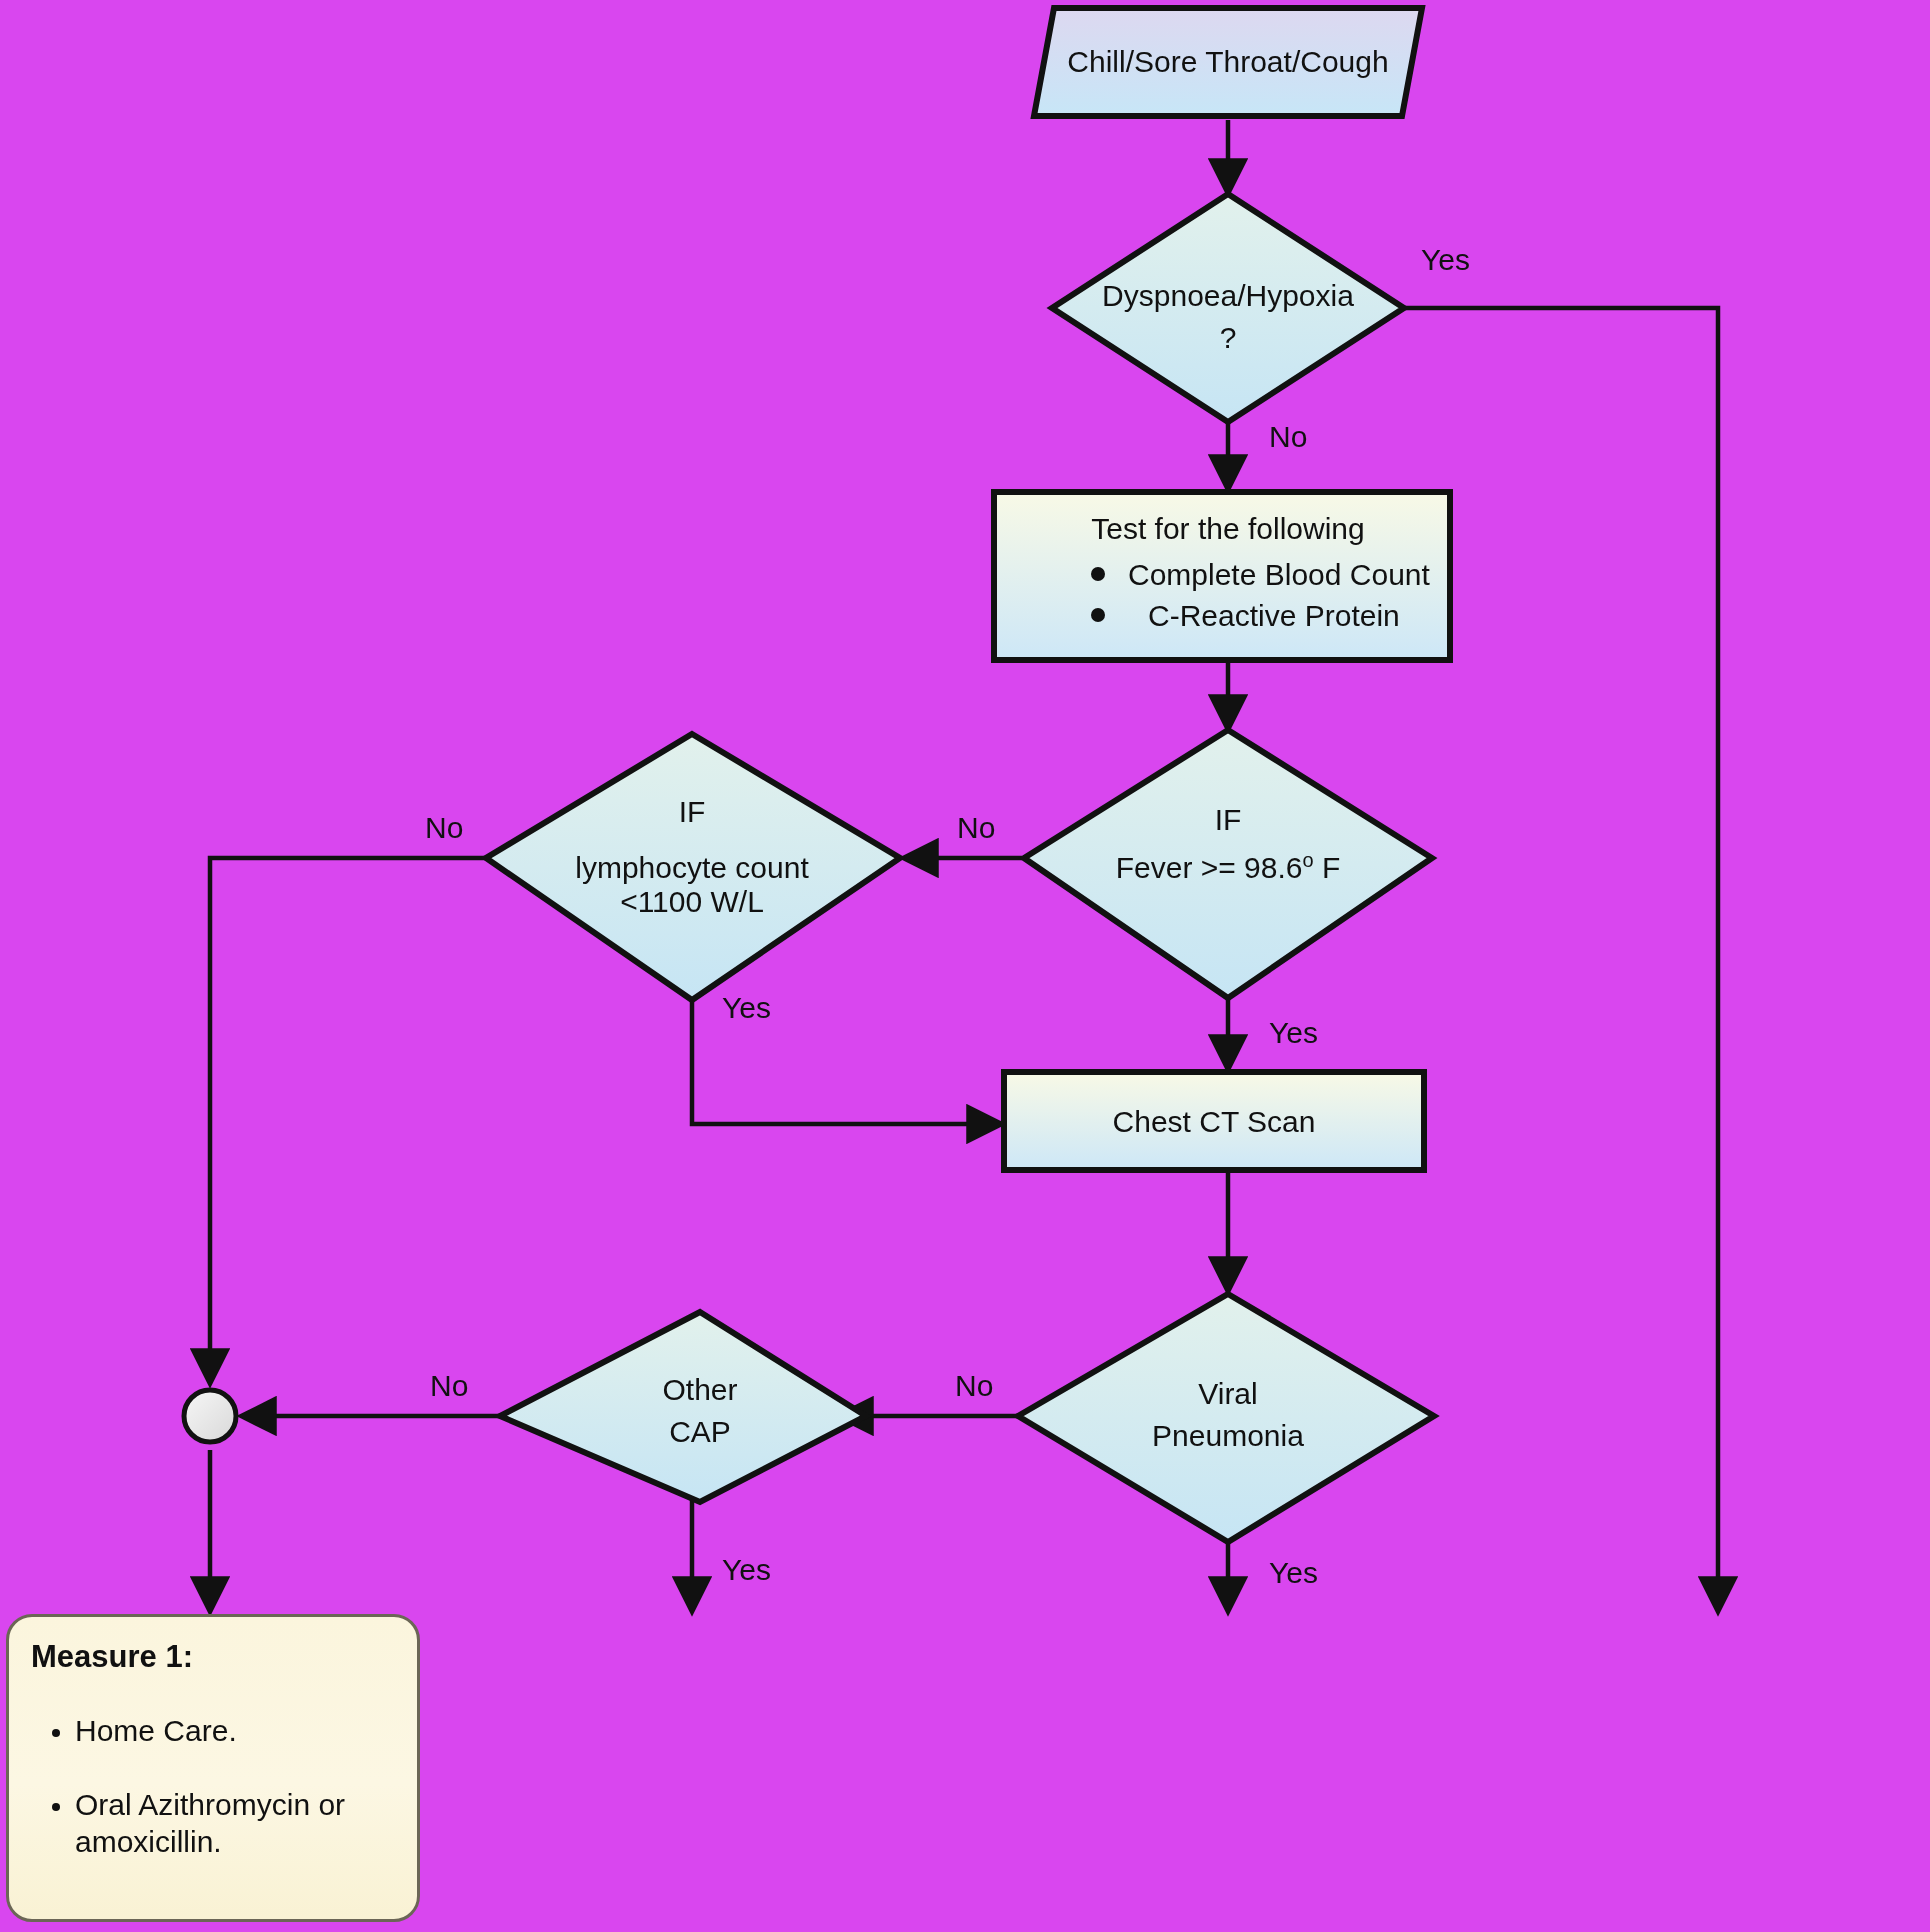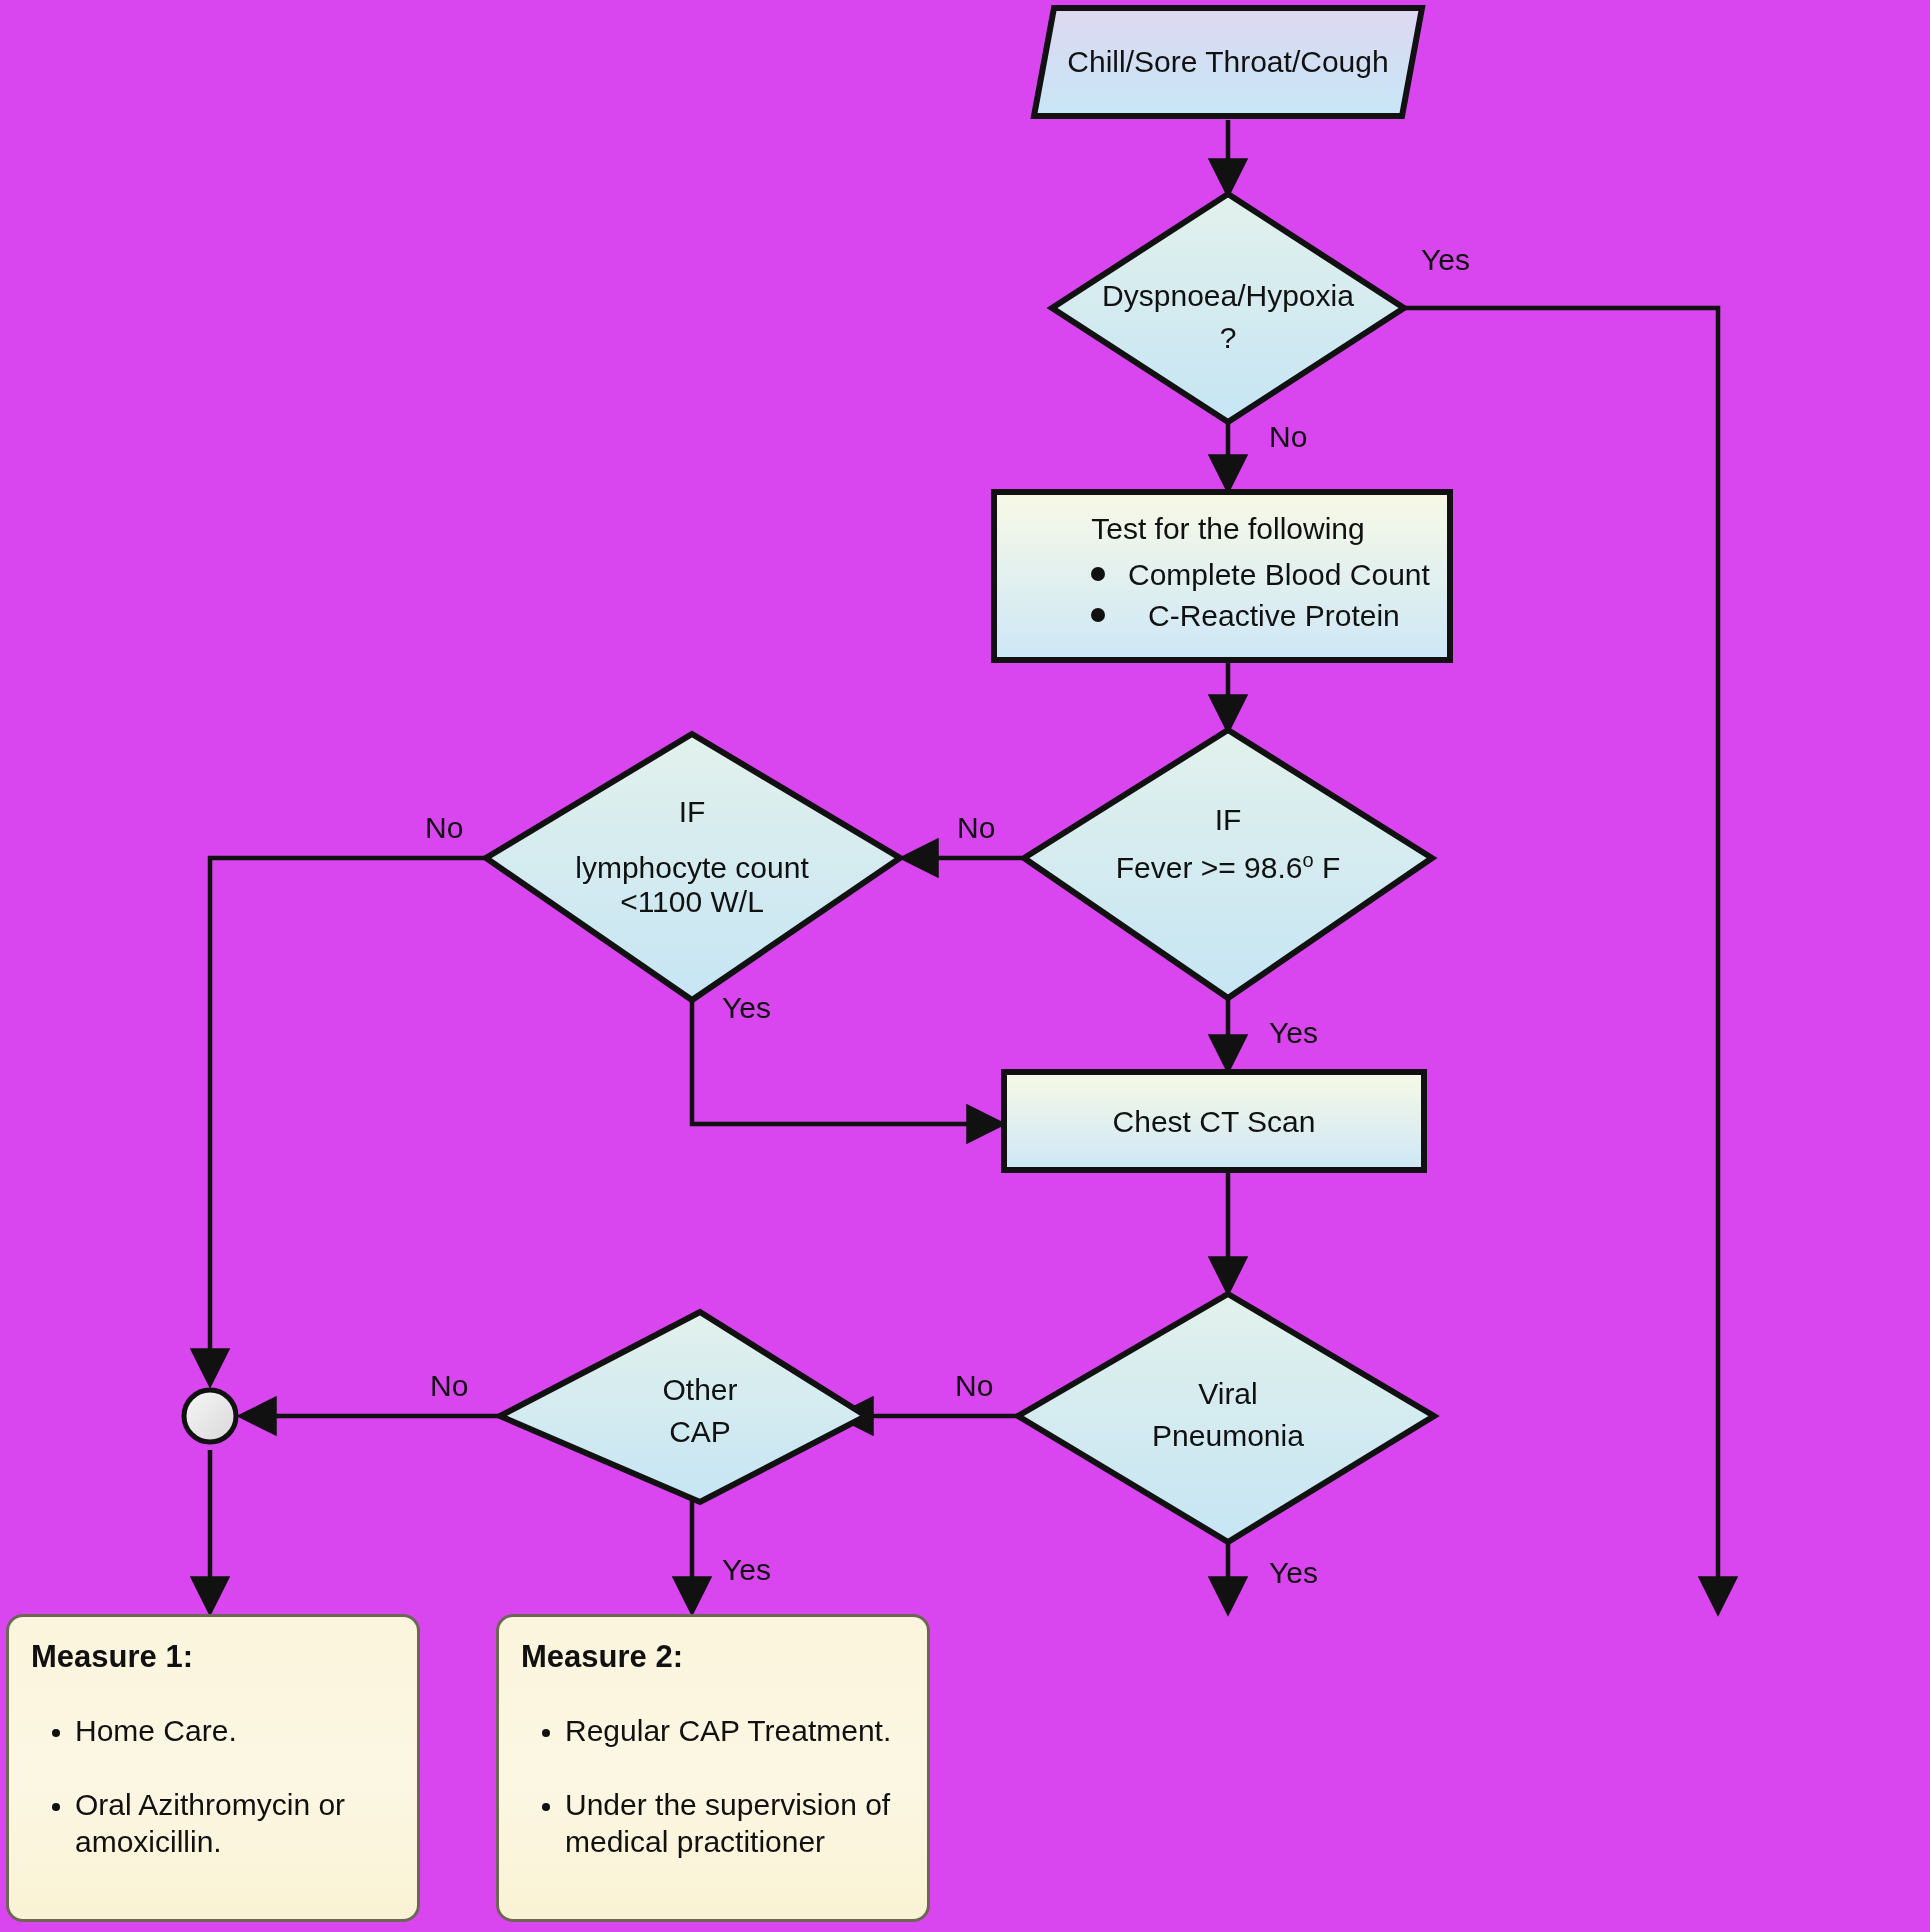--- a/index.html
+++ b/index.html
@@ -34,21 +34,21 @@
   .measure-title {
     font-family: "Liberation Sans", sans-serif;
     font-size: 31px;
     font-weight: bold;
     color: #111111;
   }
   .measure-box {
     position: absolute;
     box-sizing: border-box;
     border: 3px solid #6b6656;
-    border-radius: 17px;
+    border-radius: 26px;
     background: linear-gradient(180deg, #fbf5dd 0%, #fcf7e3 55%, #f9f2d4 100%);
     padding: 22px 18px 18px 22px;
   }
   .measure-list {
     margin: 38px 0 0 0;
     padding-left: 44px;
     list-style-type: disc;
   }
   .measure-list li {
     font-family: "Liberation Sans", sans-serif;
@@ -190,23 +190,16 @@
   </svg>
 
   <div class="measure-box" style="left:6px; top:1614px; width:414px; height:308px;">
     <div class="measure-title">Measure 1:</div>
     <ul class="measure-list">
       <li>Home Care.</li>
       <li>Oral Azithromycin or amoxicillin.</li>
     </ul>
   </div>
 
-  <div class="measure-box" style="left:496px; top:1614px; width:434px; height:308px;">
-    <div class="measure-title">Measure 2:</div>
-    <ul class="measure-list">
-      <li>Regular CAP Treatment.</li>
-      <li>Under the supervision of medical practitioner</li>
-    </ul>
-  </div>
 
 
 
 </div>
 
 </body></html>

